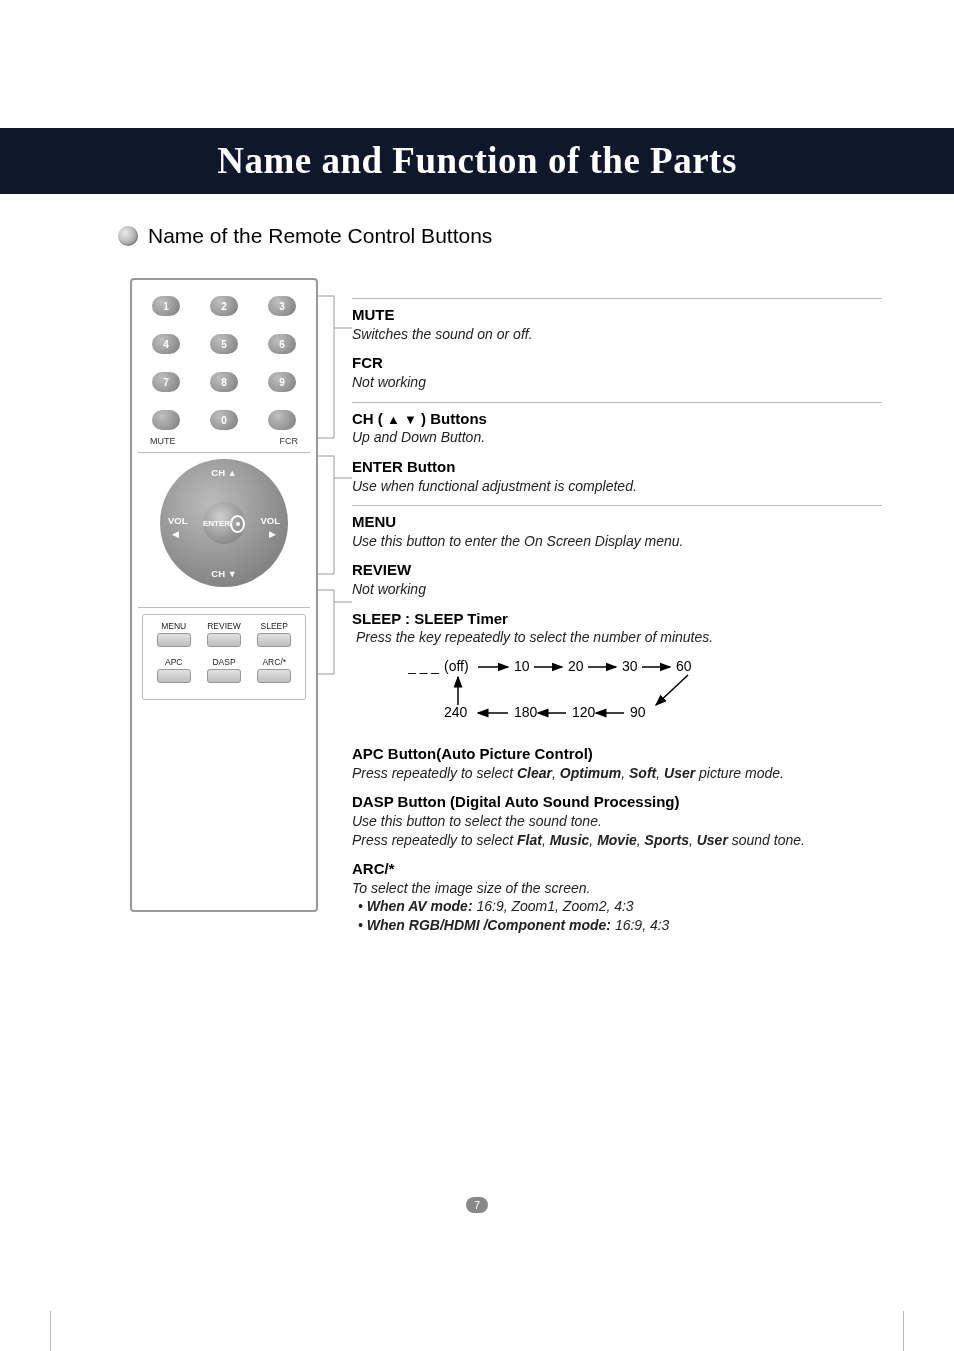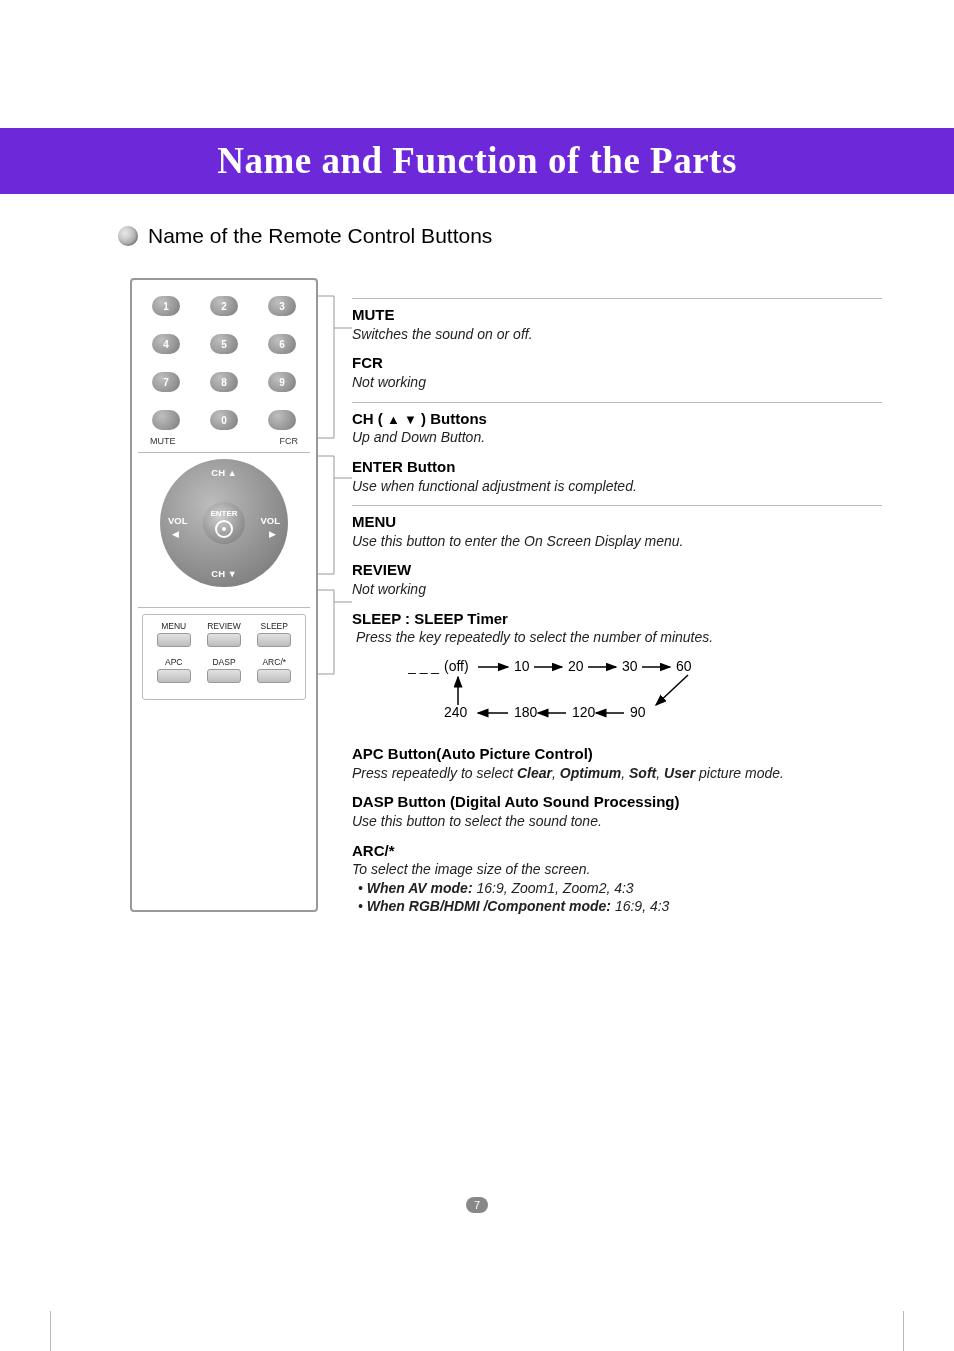--- a/index.html
+++ b/index.html
@@ -17,21 +17,21 @@
   .crop-right { right: 50px; width: 0; height: 40px; }
   .crop-left-b { left: 50px; width:0; height:40px; bottom:0; top:auto; position:absolute; border-left:1px solid #bbb;}
   .crop-right-b { right: 50px; width:0; height:40px; bottom:0; top:auto; position:absolute; border-left:1px solid #bbb;}
 
   .page-title-bar {
     position: absolute;
     left: 0;
     top: 128px;
     width: 100%;
     height: 66px;
-    background: #6d28d9;
+    background: #0f172a;
   }
   .page-title {
     color: #fff;
     font-family: Georgia, 'Times New Roman', serif;
     font-weight: bold;
     font-size: 37px;
     text-align: center;
     line-height: 66px;
     letter-spacing: 0.5px;
   }
@@ -100,21 +100,21 @@
   }
   .nav-disc .lbl { position:absolute; color:#fff; font-size:9.5px; font-weight:bold; }
   .nav-ch-up { top:8px; left:50%; transform:translateX(-50%); }
   .nav-ch-dn { bottom:8px; left:50%; transform:translateX(-50%); }
   .nav-vol-l { left:8px; top:50%; transform:translateY(-70%); }
   .nav-vol-r { right:8px; top:50%; transform:translateY(-70%); }
   .nav-enter {
     position:absolute; top:50%; left:50%; transform:translate(-50%,-50%);
     width:42px; height:42px; border-radius:50%;
     background: radial-gradient(circle at 40% 35%, #cfcfcf 0%, #9a9a9a 55%, #777 100%);
-    display:flex; flex-direction:column; align-items:center; justify-content:center;
+    display:flex; align-items:center; justify-content:center;
     color:#fff; font-size:8px; font-weight:bold;
   }
   .nav-enter .ring {
     width:14px;height:14px;border:2px solid #fff;border-radius:50%;margin-top:2px;
     display:flex;align-items:center;justify-content:center;
   }
   .nav-enter .dot { width:4px;height:4px;border-radius:50%;background:#fff;}
   .tri { color:#fff; font-size:9px; }
   .nav-tri-l { position:absolute; left:12px; top:50%; transform:translateY(6px);}
   .nav-tri-r { position:absolute; right:12px; top:50%; transform:translateY(6px);}
@@ -364,20 +364,23 @@
   <div class="secbody">
     <div class="h">APC Button(Auto Picture Control)</div>
     <div class="sub">
       <span>Press repeatedly to select </span><span class="bold">Clear</span>, <span class="bold">Optimum</span>, <span class="bold">Soft</span>, <span class="bold">User</span><span> picture mode.</span>
     </div>
   </div>
 
   <div class="secbody">
     <div class="h">DASP Button (Digital Auto Sound Processing)</div>
     <div class="sub">Use this button to select the sound tone.</div>
+    <div class="sub">
+      <span>Press repeatedly to select </span><span class="bold">Flat</span>, <span class="bold">Music</span>, <span class="bold">Movie</span>, <span class="bold">Sports</span>, <span class="bold">User</span><span> sound tone.</span>
+    </div>
   </div>
 
   <div class="secbody">
     <div class="h">ARC/*</div>
     <div class="sub">To select the image size of the screen.</div>
     <div class="sub" style="padding-left:6px;">• <span class="bold">When AV mode:</span><span> 16:9, Zoom1, Zoom2, 4:3</span></div>
     <div class="sub" style="padding-left:6px;">• <span class="bold">When RGB/HDMI /Component mode:</span><span> 16:9, 4:3</span></div>
   </div>
 
 </div>

